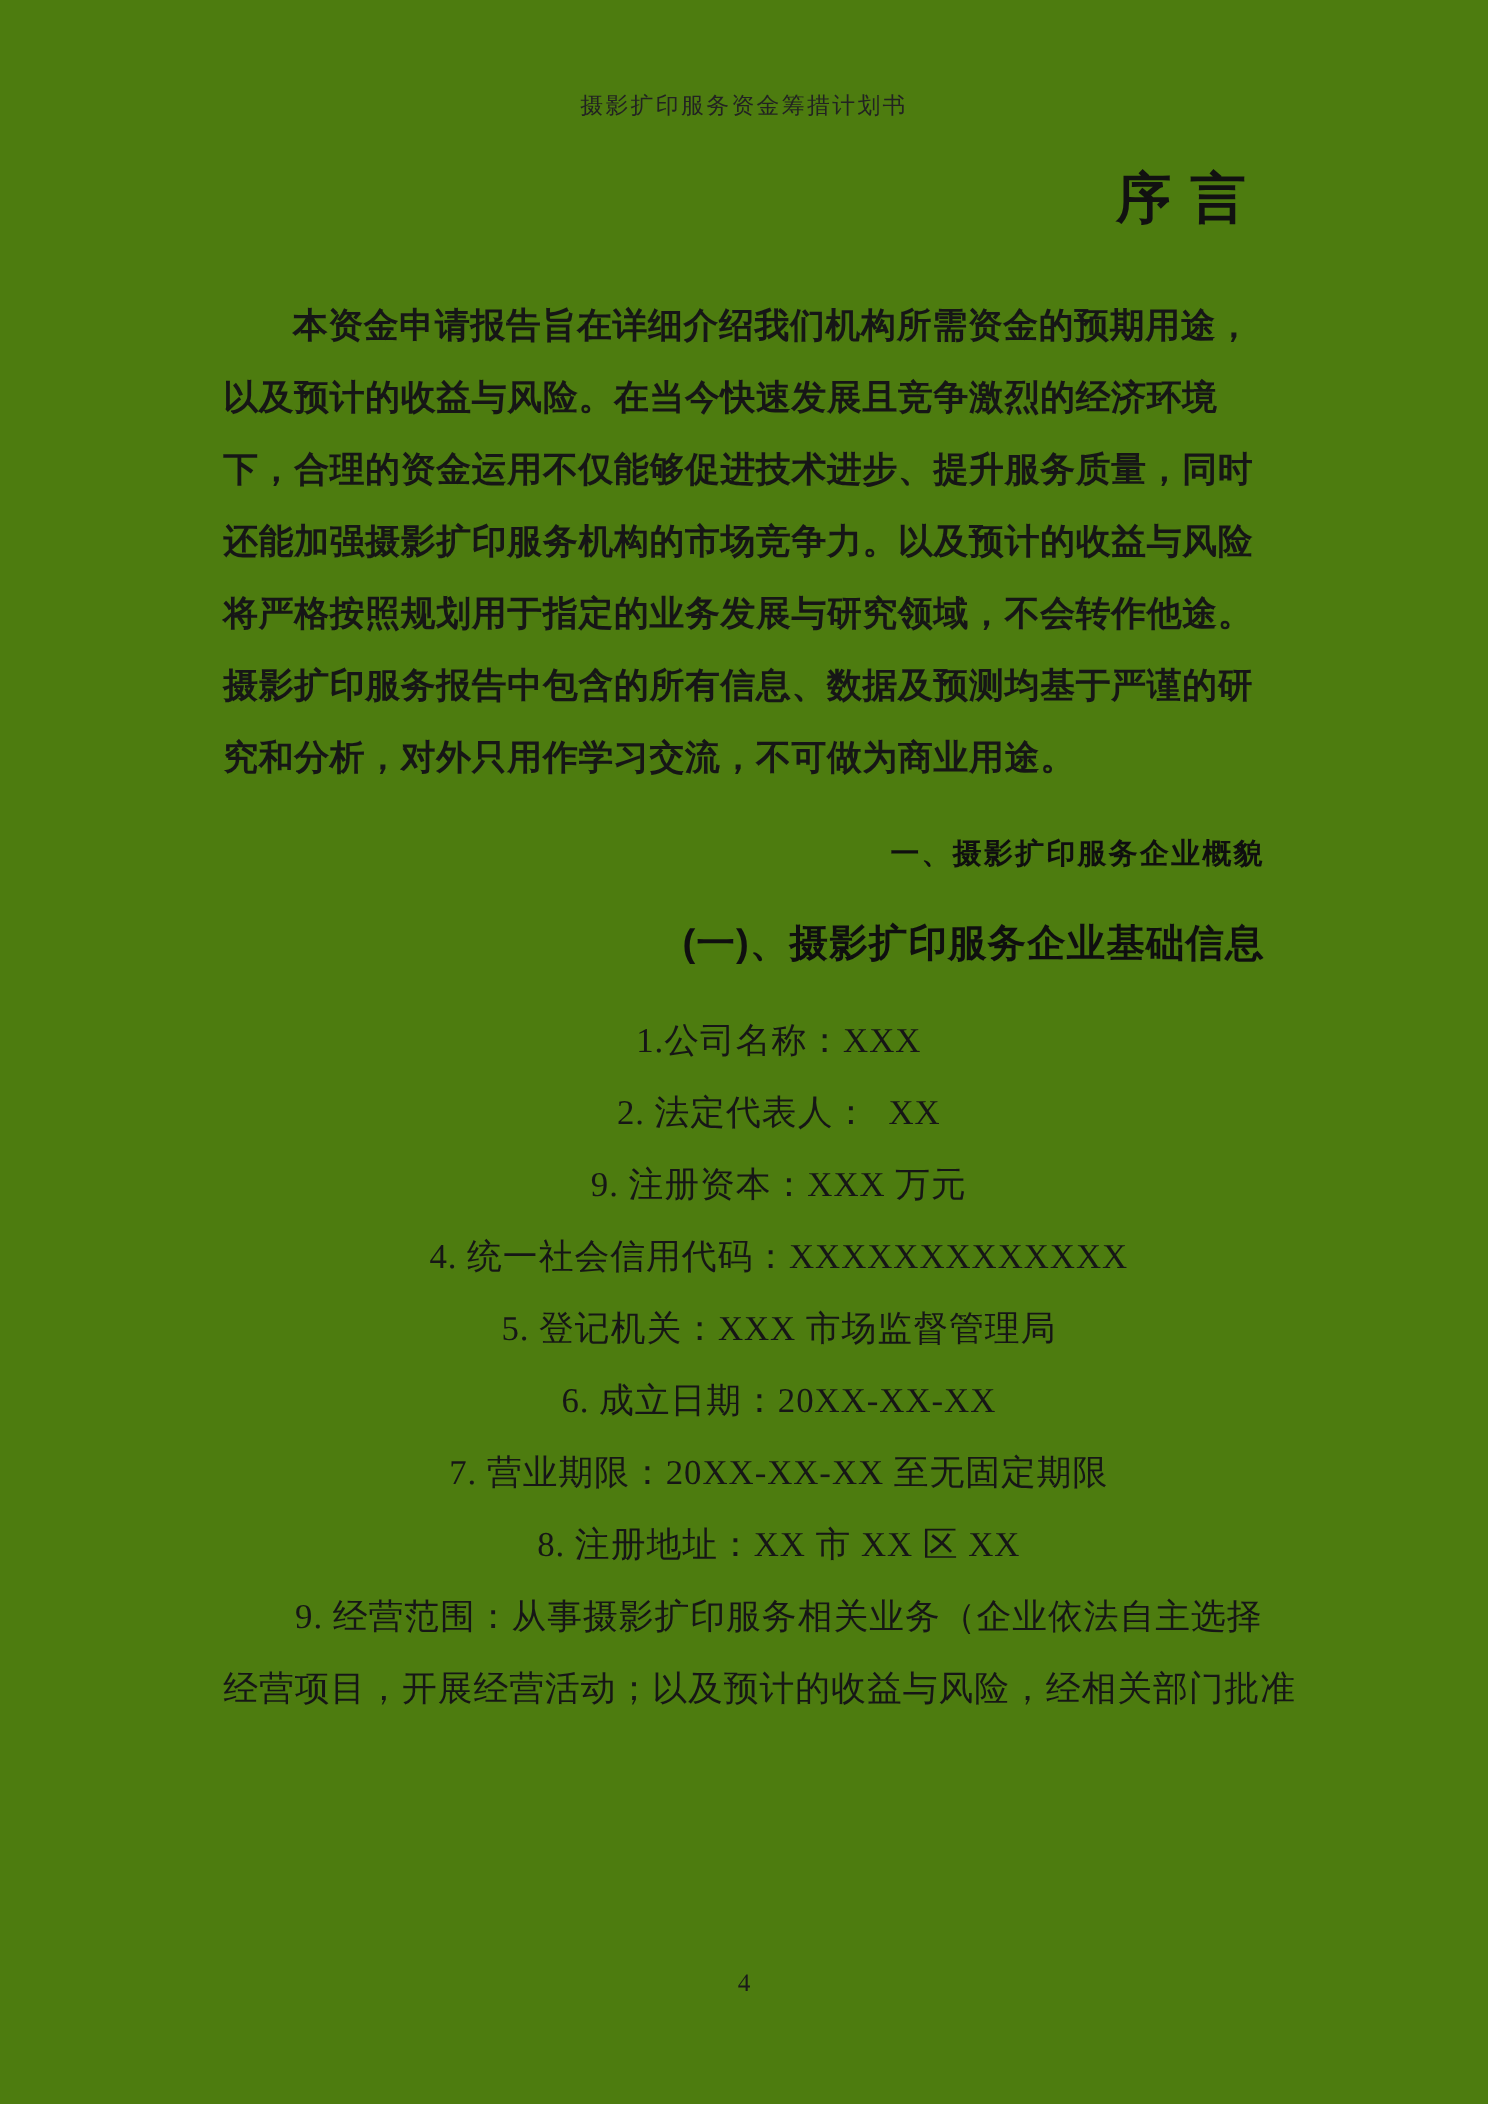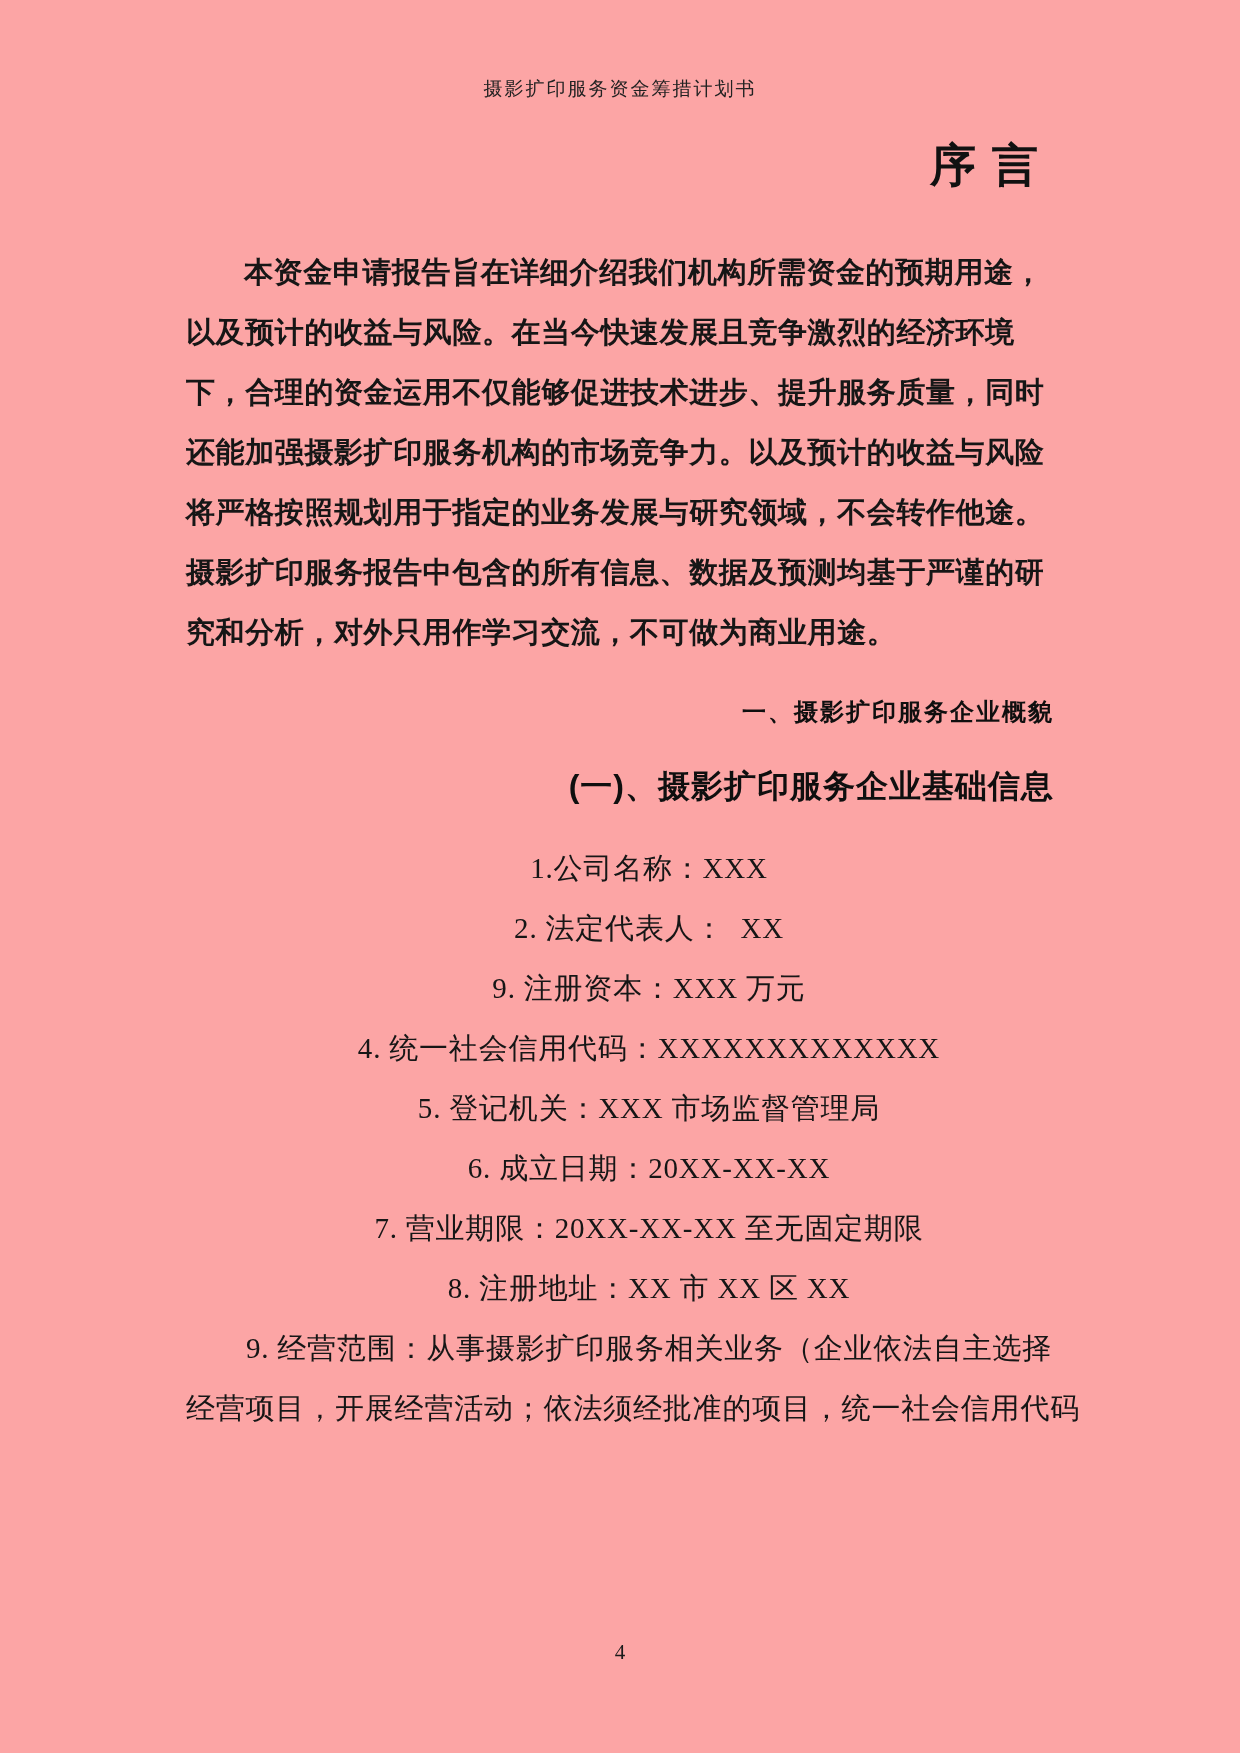--- a/index.html
+++ b/index.html
@@ -2,21 +2,21 @@
 <html><head>
 <meta charset="utf-8">
 <style>
   * { margin: 0; padding: 0; box-sizing: border-box; }
   html, body { background: #ffffff; }
   .page {
     position: relative;
     width: 1240px;
     height: 1753px;
     margin: 0 auto;
-    background: #fca5a5;
+    background: #4d7c0f;
     color: #1a1a1a;
     font-family: "Liberation Serif", "DejaVu Serif", serif;
     overflow: hidden;
   }
   .content { padding: 78px 186px 0 186px; }
 
   .doc-header {
     text-align: center;
     font-size: 19px;
     line-height: 22px;
@@ -121,19 +121,19 @@
     <div class="basic-info">
       <div class="list-item">1.公司名称：XXX</div>
       <div class="list-item">2. 法定代表人：  XX</div>
       <div class="list-item">9. 注册资本：XXX 万元</div>
       <div class="list-item">4. 统一社会信用代码：XXXXXXXXXXXXX</div>
       <div class="list-item">5. 登记机关：XXX 市场监督管理局</div>
       <div class="list-item">6. 成立日期：20XX-XX-XX</div>
       <div class="list-item">7. 营业期限：20XX-XX-XX 至无固定期限</div>
       <div class="list-item">8. 注册地址：XX 市 XX 区 XX</div>
       <div class="list-item">9. 经营范围：从事摄影扩印服务相关业务（企业依法自主选择</div>
-      <div class="list-item continuation">经营项目，开展经营活动；依法须经批准的项目，统一社会信用代码</div>
+      <div class="list-item continuation">经营项目，开展经营活动；以及预计的收益与风险，经相关部门批准</div>
     </div>
 
   </div>
 
   <div class="page-number">4</div>
 </div>
 
 </body></html>

